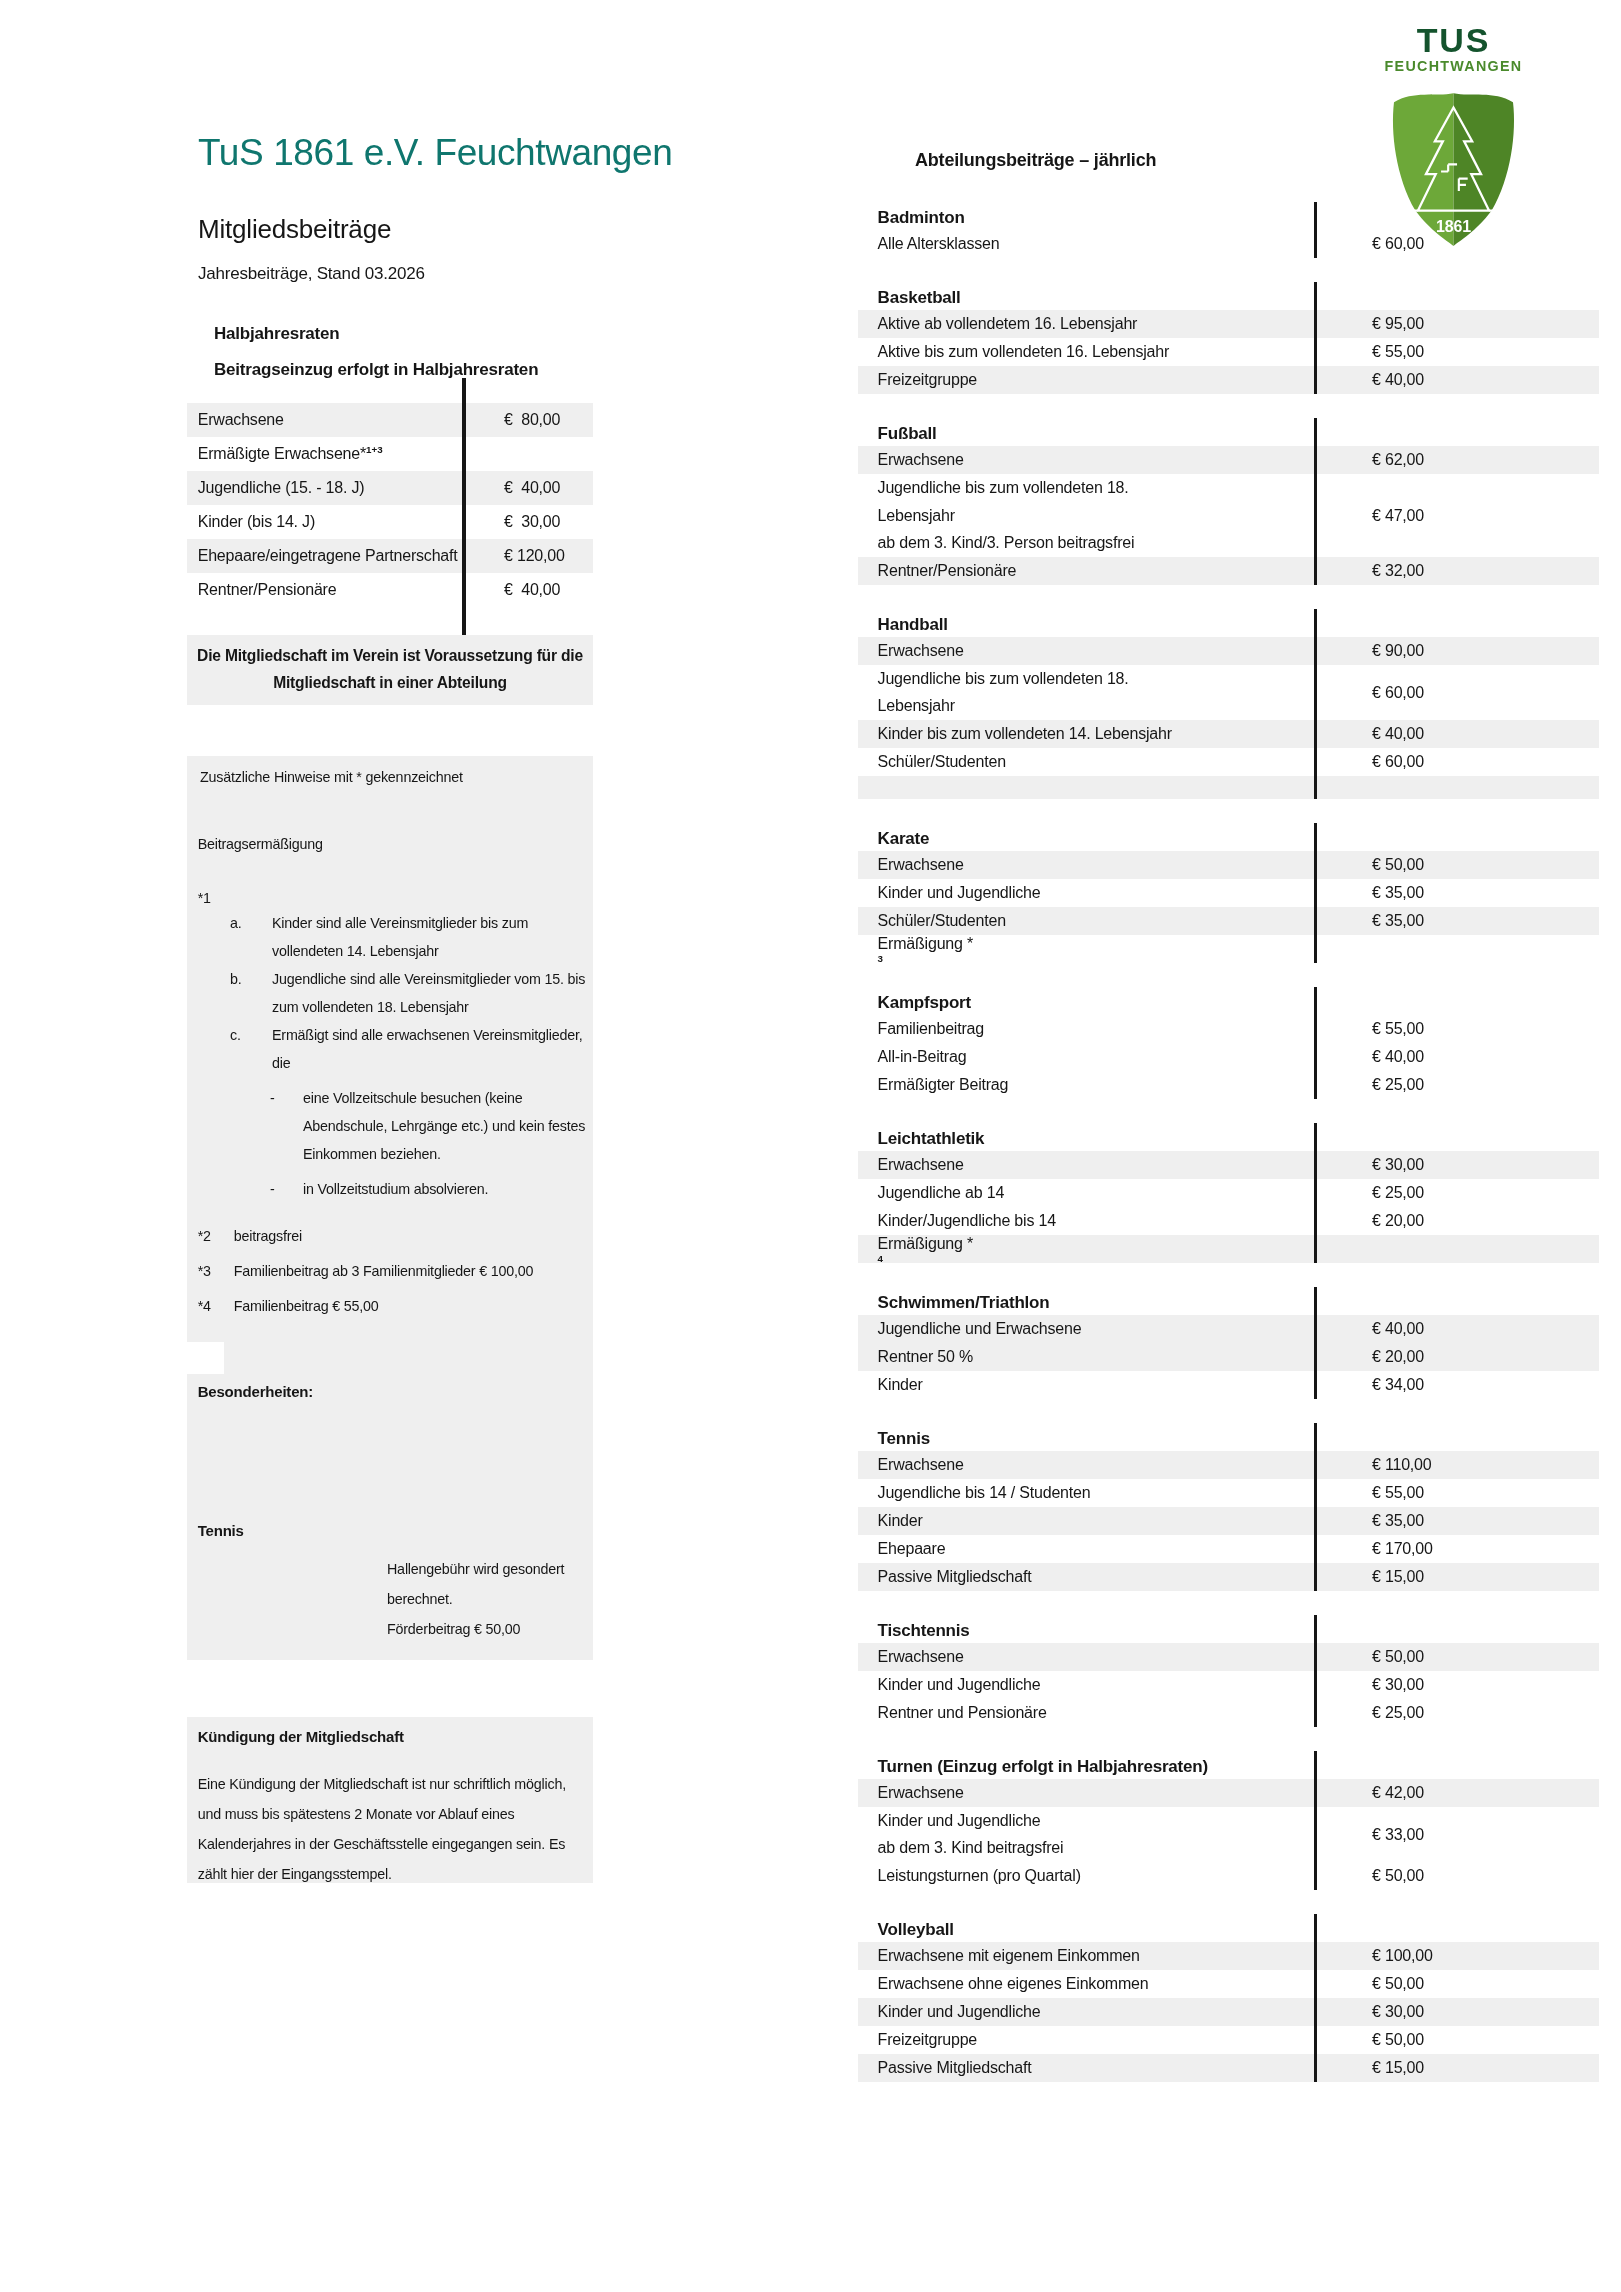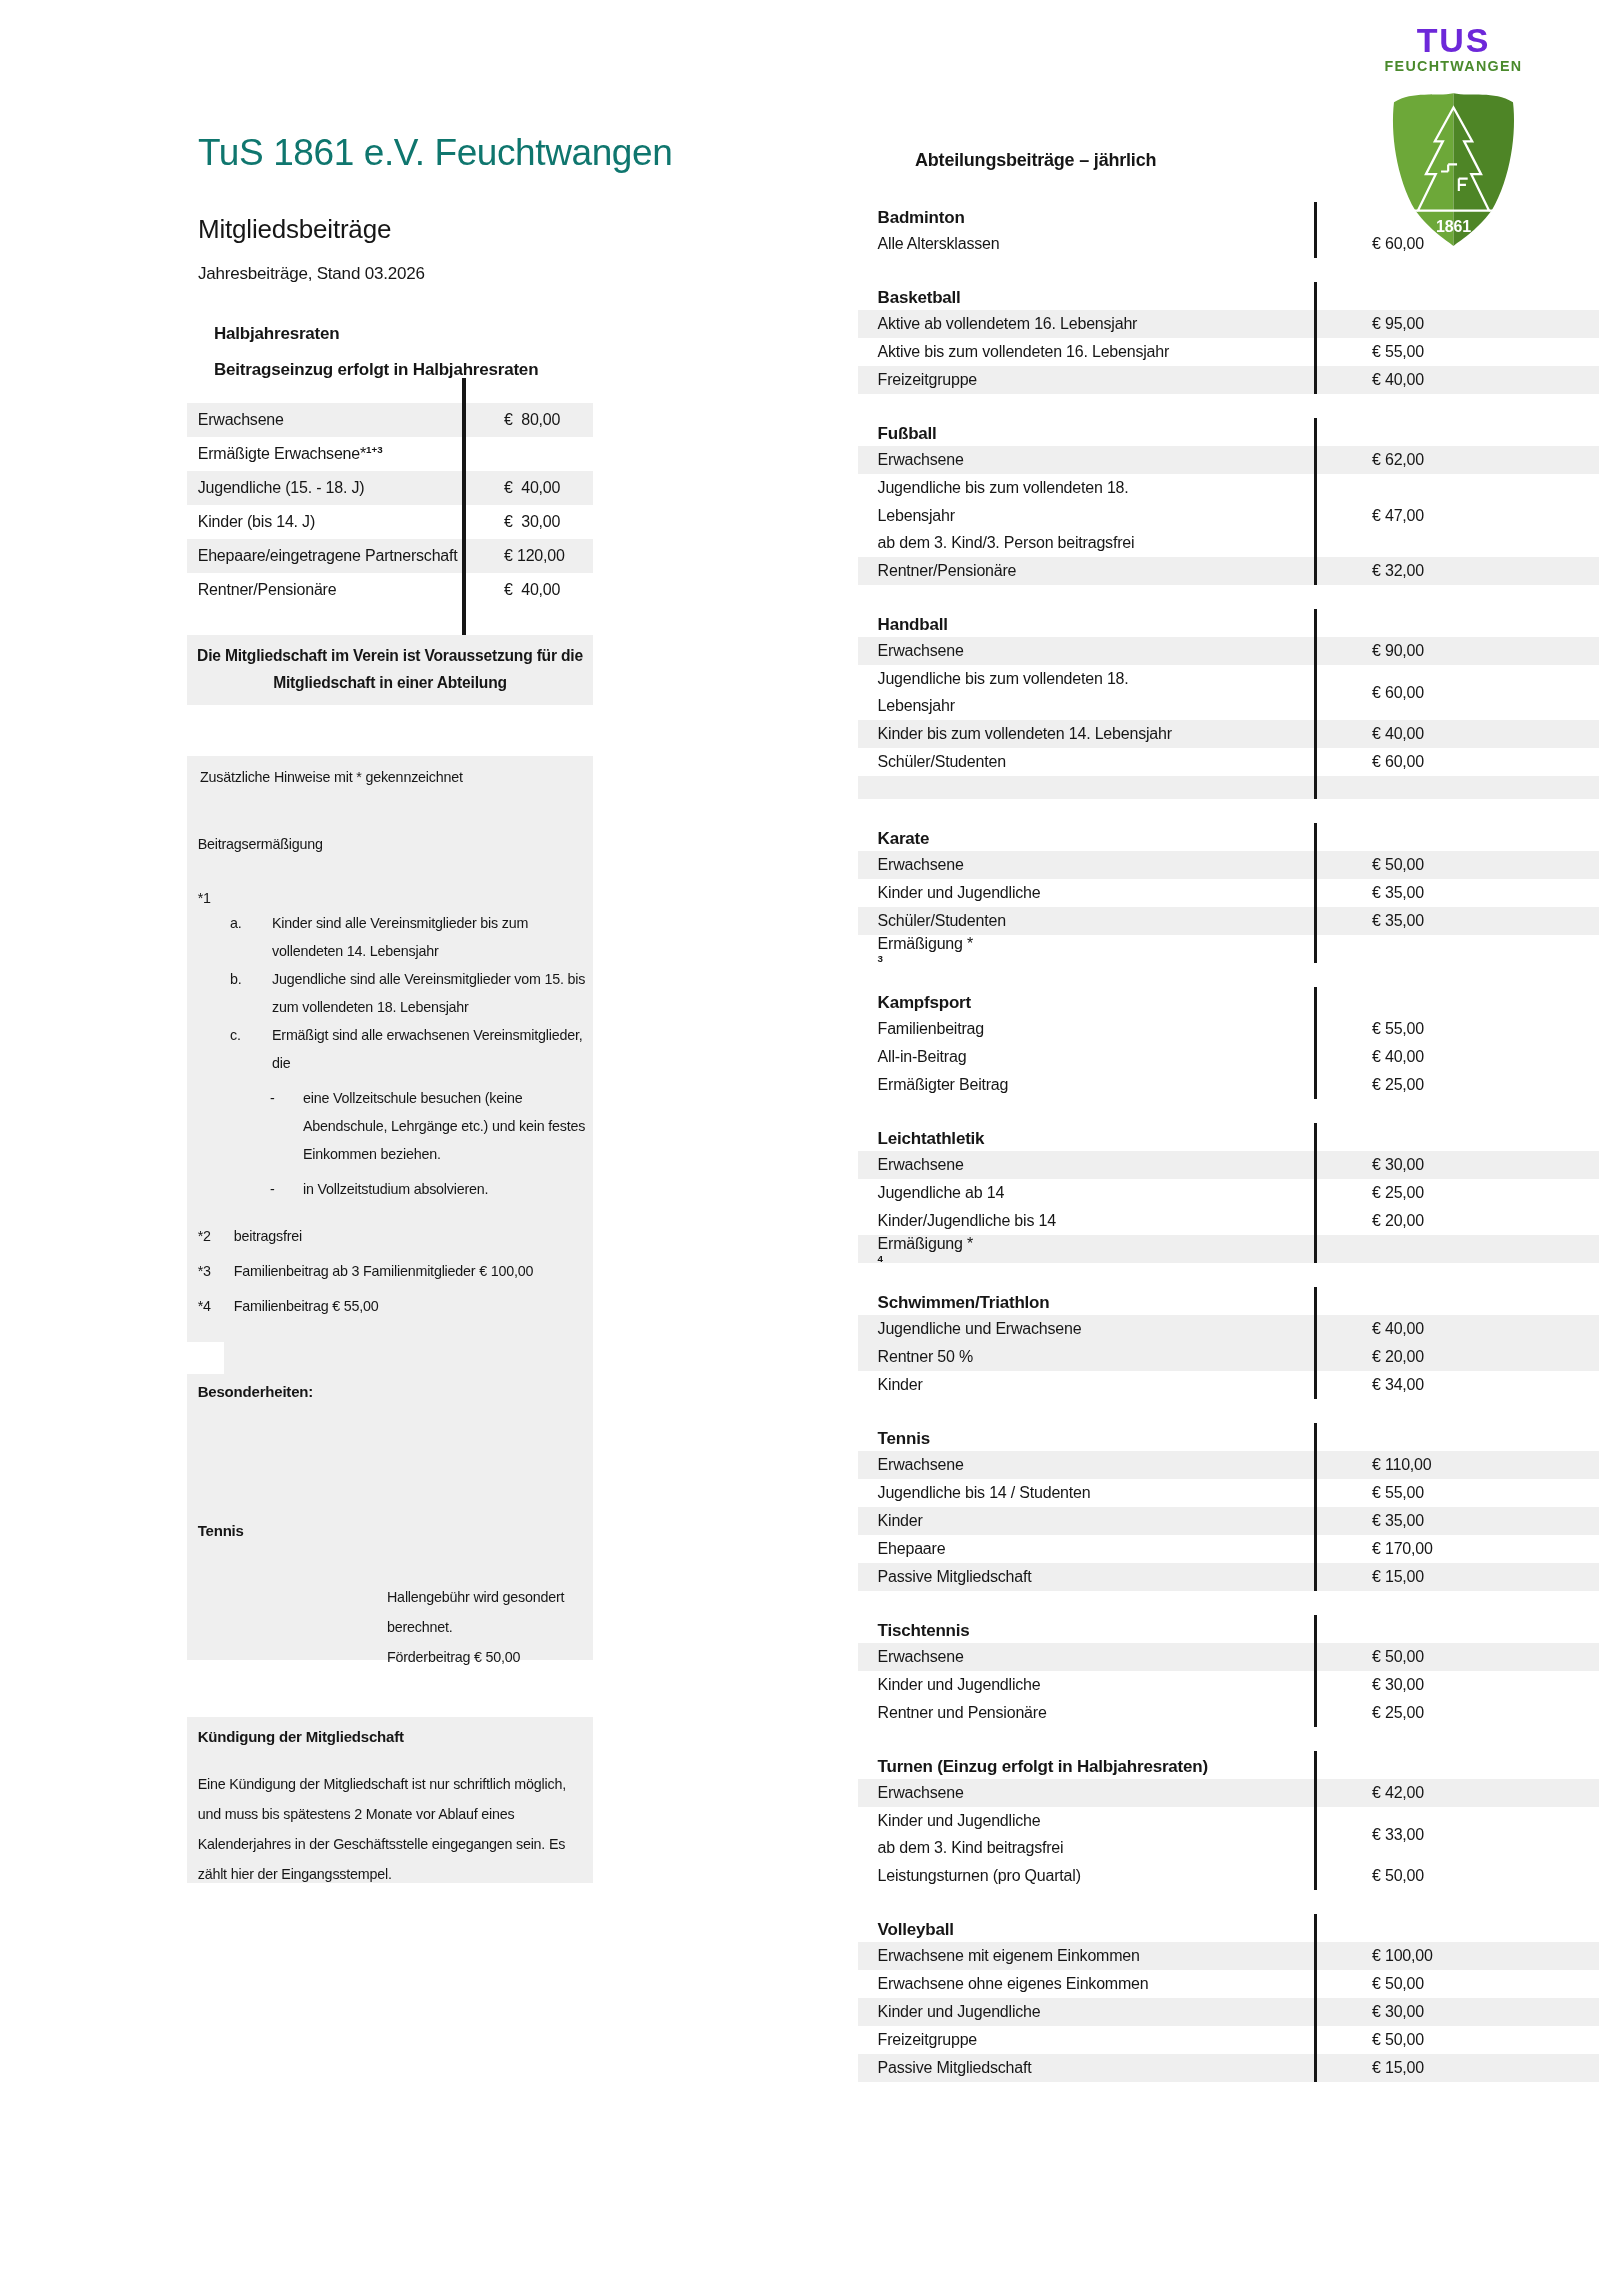--- a/index.html
+++ b/index.html
@@ -29,21 +29,21 @@
   .hline.gap{margin-top:7.1px;}
   .hline .hm{box-sizing:border-box;flex:none;}
   .hline.lvl1 .hm{padding-left:43px;width:85px;}
   .hline.lvl2 .hm{padding-left:83px;width:116px;}
   .starnotes{position:absolute;left:10.7px;top:462px;}
   .srow{display:flex;height:35px;align-items:center;}
   .srow .sm{width:36px;flex:none;}
   .notch{position:absolute;left:0;top:586px;width:37px;height:32px;background:#ffffff;}
   .p-besond{position:absolute;left:10.7px;top:627px;font-weight:bold;font-size:15px;}
   .p-tennis{position:absolute;left:10.7px;top:766px;font-weight:bold;font-size:15px;}
-  .p-tennis-note{position:absolute;left:200px;top:798px;line-height:30px;margin-top:28px;}
+  .p-tennis-note{position:absolute;left:200px;top:798px;line-height:30px;}
   .kpanel{position:absolute;left:187px;top:1717px;width:406px;height:166px;background:#efefef;}
   .k-title{position:absolute;left:10.7px;top:10.7px;font-weight:bold;font-size:15px;}
   .k-body{position:absolute;left:10.7px;top:52px;font-size:14.3px;line-height:30px;}
   
   .r-title{position:absolute;left:915px;top:150px;font-size:18px;font-weight:bold;}
   .sections{position:absolute;left:858px;top:205px;width:741px;}
   .sec{position:relative;margin-bottom:27px;}
   .sec-h{height:25px;font-weight:bold;font-size:17px;padding-left:19.6px;display:flex;align-items:center;position:relative;z-index:1;}
   .rrow{display:flex;width:741px;position:relative;z-index:1;box-sizing:border-box;}
   .rrow.shaded{background:#efefef;}
@@ -406,21 +406,21 @@
         </div>
         <div class="rrow shaded" style="height: 28px;">
           <div class="rlabel">Passive Mitgliedschaft</div>
           <div class="rprice">€ 15,00</div>
         </div>
         <div class="sec-line"></div>
       </div>
     </div>
 
   <div class="logo">
-    <div class="logo-line1" style="color: #6d28d9;">TUS</div>
+    <div class="logo-line1" style="color: #14532d;">TUS</div>
     <div class="logo-line2" style="color: rgb(74, 138, 44);">FEUCHTWANGEN</div>
     <svg width="135" height="169" viewBox="0 0 152 190">
       <path id="shieldL" d="M76,16 C56,20 31,13 9,26 C5,60 11,110 33,148 C51,172 69,182 76,188 Z" fill="#6da839"></path>
       <path id="shieldR" d="M76,16 C96,20 121,13 143,26 C147,60 141,110 119,148 C101,172 83,182 76,188 Z" fill="#4e8526"></path>
       <path d="M76,32 L97,70 L88,70 L107,107 L96,107 L116,148 L36,148 L56,107 L45,107 L64,70 L55,70 Z" fill="none" stroke="#ffffff" stroke-width="2.6"></path>
       <path d="M36,148 L22,148 M116,148 L130,148" stroke="#ffffff" stroke-width="2.2"></path>
       <path d="M70,96 h10 M70,96 v8 M70,104 h-8 M82,112 h10 M82,112 v14 M82,119 h8" stroke="#ffffff" stroke-width="2.4" fill="none"></path>
       <text id="yearText" x="76" y="172" text-anchor="middle" fill="#ffffff" font-family="Liberation Sans, sans-serif" font-size="18" font-weight="bold">1861</text>
     </svg>
   </div>

